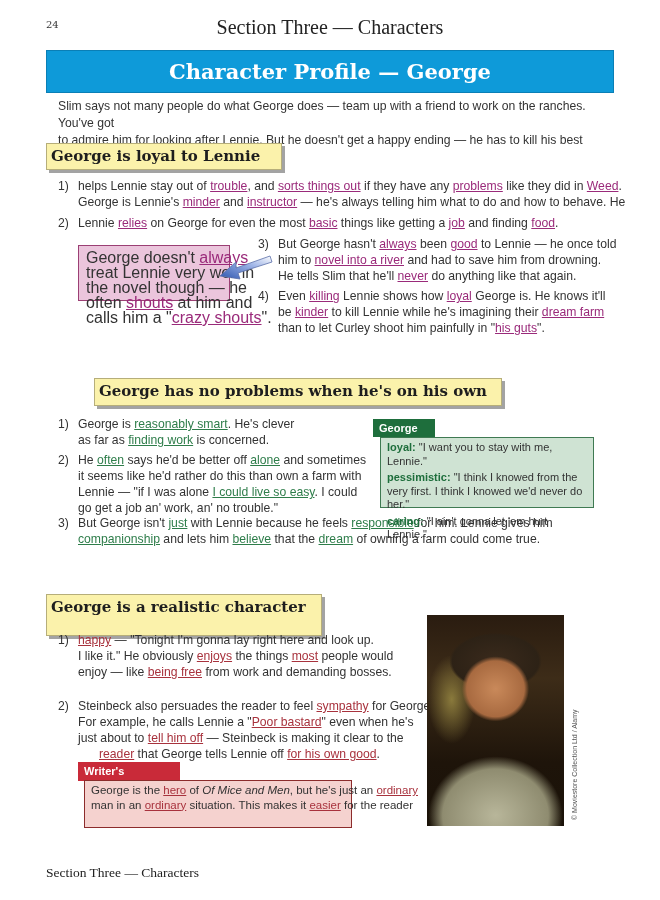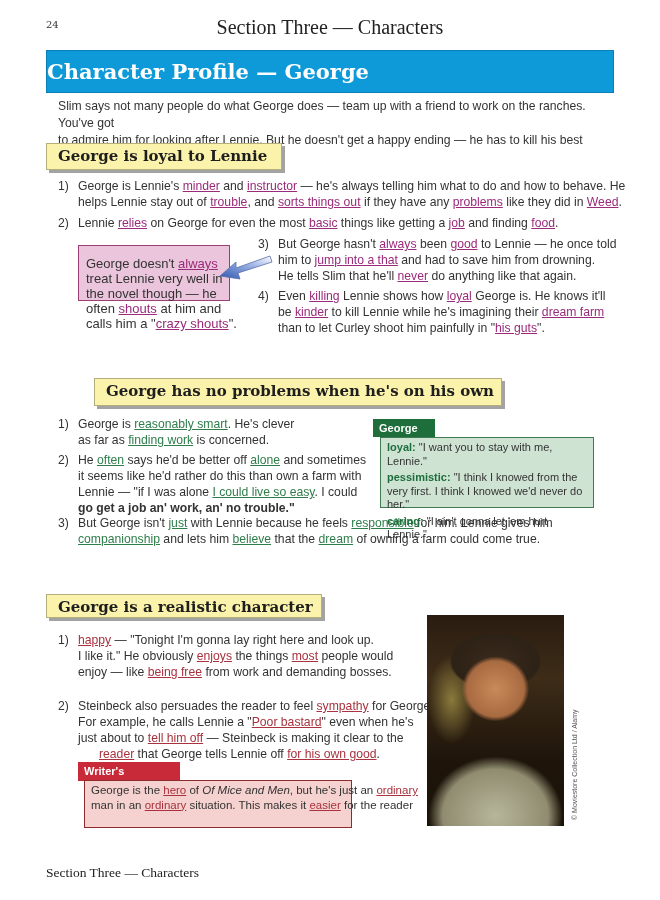--- a/index.html
+++ b/index.html
@@ -3,33 +3,33 @@
 <meta charset="utf-8">
 <style>
   html, body { margin:0; padding:0; background:#fff; }
   body { width:660px; height:900px; position:relative; overflow:hidden;
          font-family:"Liberation Sans", sans-serif; color:#2a2a2a; }
   .abs { position:absolute; }
   .serif { font-family:"DejaVu Serif", serif; }
   .page-num { left:46px; top:19px; font-size:10px; color:#333; }
   .section-title { left:0; width:660px; top:16px; text-align:center; font-size:20px; color:#222; font-family:"Liberation Serif", serif; }
   .banner { left:46px; top:50px; width:568px; height:43px; background:#0e9ad9; border:1px solid #0a7fb6; box-sizing:border-box; }
-  .banner-title { width:100%; line-height:41px; font-size:21px; font-weight:bold; color:#fff; }
+  .banner-title { width:100%; text-align:center; line-height:41px; font-size:21px; font-weight:bold; color:#fff; }
   .intro { left:58px; top:98px; width:560px; font-size:12.2px; line-height:17px; color:#333; }
   .ybox { background:#fbf2ab; border:1px solid #b6ae7a; box-shadow:3px 3px 0 #a3a3a3; box-sizing:border-box; }
-  .ybox-label { font-size:15px; font-weight:bold; color:#1e1e1e; padding-left:11px; line-height:25px; white-space:nowrap; }
+  .ybox-label { font-size:15px; font-weight:bold; color:#1e1e1e; padding-left:4px; line-height:25px; white-space:nowrap; }
   .list { font-size:12.2px; line-height:16px; color:#333; }
   .item { position:absolute; }
   .num { position:absolute; left:0; top:0; }
   .txt { position:absolute; left:20px; top:0; }
   .u1 { color:#9a2a7a; text-decoration:underline; }
   .u2 { color:#2e7d4a; text-decoration:underline; }
   .u3 { color:#a8323d; text-decoration:underline; }
   .pinkbox { left:78px; top:245px; width:152px; height:56px; background:#ebc5dc; border:1px solid #9b3f74; box-sizing:border-box;
-             font-size:13px; line-height:15px; color:#333; padding:10px 7px; }
+             font-size:16px; line-height:15px; color:#333; padding:4px 7px; }
   .arrow { left:218px; top:250px; width:56px; height:30px; }
   .gtab { left:373px; top:419px; width:62px; height:18px; background:#1e6e3c; color:#fff; font-size:11px; font-weight:bold; padding-left:6px; box-sizing:border-box; line-height:18px; }
   .gbox { left:380px; top:437px; width:214px; height:71px; background:#cfe3d3; border:1px solid #3f7a52; box-sizing:border-box; font-size:11px; line-height:13.5px; color:#333; padding:3px 6px; }
   .gbox b { color:#1e6e3c; }
   .gbox .row { margin-bottom:3px; }
   .rtab { left:78px; top:762px; width:102px; height:19px; background:#c92a39; color:#fff; font-size:11px; font-weight:bold; padding-left:6px; box-sizing:border-box; line-height:19px; }
   .rbox { left:84px; top:780px; width:268px; height:48px; background:#f5d2cf; border:1px solid #8c2c2c; box-sizing:border-box; font-size:11.5px; line-height:14.5px; color:#333; padding:2px 6px; }
   .photo { left:427px; top:615px; width:137px; height:211px; overflow:hidden;
            background:
              radial-gradient(ellipse 35% 22% at 50% 35%, #c9895a 0%, #a86a40 60%, transparent 70%),
@@ -55,22 +55,22 @@
   <div>to admire him for looking after Lennie.  But he doesn't get a happy ending — he has to kill his best friend.</div>
 </div>
 
 <div class="abs ybox" style="left:46px;top:143px;width:236px;height:27px;">
   <div class="ybox-label serif">George is loyal to Lennie</div>
 </div>
 <div class="abs list" style="left:58px;top:178px;width:560px;height:60px;">
   <div class="item" style="left:0;top:0;width:560px;">
     <span class="num">1)</span>
     <div class="txt rich">
+        <div style="white-space: nowrap;">helps Lennie stay out of <span class="u1">trouble</span>, and <span class="u1">sorts things out</span> if they have any <span class="u1">problems</span> like they did in <span class="u1">Weed</span>.</div>
         <div style="white-space: nowrap;">George is Lennie's <span class="u1">minder</span> and <span class="u1">instructor</span> — he's always telling him what to do and how to behave.  He</div>
-        <div style="white-space: nowrap;">helps Lennie stay out of <span class="u1">trouble</span>, and <span class="u1">sorts things out</span> if they have any <span class="u1">problems</span> like they did in <span class="u1">Weed</span>.</div>
       </div>
   </div>
   <div class="item" style="left:0;top:37px;width:560px;">
     <span class="num">2)</span>
     <div class="txt rich">
         <div style="white-space: nowrap;">Lennie <span class="u1">relies</span> on George for even the most <span class="u1">basic</span> things like getting a <span class="u1">job</span> and finding <span class="u1">food</span>.</div>
       </div>
   </div>
 </div>
 
@@ -92,21 +92,21 @@
     </linearGradient>
   </defs>
   <polygon points="2,26 18,12 18,18 52,6 54,12 20,23 22,29" fill="url(#ag)" stroke="#5a6fa8" stroke-width="0.8"></polygon>
 </svg>
 
 <div class="abs list" style="left:258px;top:236px;width:360px;height:110px;">
   <div class="item" style="left:0;top:0;width:360px;">
     <span class="num">3)</span>
     <div class="txt rich">
         <div style="white-space: nowrap;">But George hasn't <span class="u1">always</span> been <span class="u1">good</span> to Lennie — he once told</div>
-        <div style="white-space: nowrap;">him to <span class="u1">jump into a that</span> and had to save him from drowning.</div>
+        <div style="white-space: nowrap;">him to <span class="u1">novel into a river</span> and had to save him from drowning.</div>
         <div style="white-space: nowrap;">He tells Slim that he'll <span class="u1">never</span> do anything like that again.</div>
       </div>
   </div>
   <div class="item" style="left:0;top:52px;width:360px;">
     <span class="num">4)</span>
     <div class="txt rich">
         <div style="white-space: nowrap;">Even <span class="u1">killing</span> Lennie shows how <span class="u1">loyal</span> George is.  He knows it'll</div>
         <div style="white-space: nowrap;">be <span class="u1">kinder</span> to kill Lennie while he's imagining their <span class="u1">dream farm</span></div>
         <div style="white-space: nowrap;">than to let Curley shoot him painfully in "<span class="u1">his guts</span>".</div>
       </div>
@@ -123,42 +123,42 @@
         <div style="white-space: nowrap;">George is <span class="u2">reasonably smart</span>.  He's clever</div>
         <div style="white-space: nowrap;">as far as <span class="u2">finding work</span> is concerned.</div>
       </div>
   </div>
   <div class="item" style="left:0;top:36px;width:320px;">
     <span class="num">2)</span>
     <div class="txt rich">
         <div style="white-space: nowrap;">He <span class="u2">often</span> says he'd be better off <span class="u2">alone</span> and sometimes</div>
         <div style="white-space: nowrap;">it seems like he'd rather do this than own a farm with</div>
         <div style="white-space: nowrap;">Lennie — "if I was alone <span class="u2">I could live so easy</span>.  I could</div>
-        <div style="white-space: nowrap; font-weight: bold;">go get a job an' work, an' no trouble."</div>
+        <div style="white-space: nowrap;">go get a job an' work, an' no trouble."</div>
       </div>
   </div>
 </div>
 <div class="abs list" style="left:58px;top:515px;width:560px;height:36px;">
   <div class="item" style="left:0;top:0;width:560px;">
     <span class="num">3)</span>
     <div class="txt rich">
         <div style="white-space: nowrap;">But George isn't <span class="u2">just</span> with Lennie because he feels <span class="u2">responsible</span> for him.  Lennie gives him</div>
         <div style="white-space: nowrap;"><span class="u2">companionship</span> and lets him <span class="u2">believe</span> that the <span class="u2">dream</span> of owning a farm could come true.</div>
       </div>
   </div>
 </div>
 
 <div class="abs gtab">George is...</div>
 <div class="abs gbox">
   <div class="row"><b>loyal:</b> <span>"I want you to stay with me, Lennie."</span></div>
   <div class="row"><b>pessimistic:</b> <span>"I think I knowed from the very first.  I think I knowed we'd never do her."</span></div>
   <div class="row"><b>caring:</b> <span>"I ain't gonna let 'em hurt Lennie."</span></div>
 </div>
 
-<div class="abs ybox" style="left:46px;top:594px;width:276px;height:24px;">
+<div class="abs ybox" style="left:46px;top:594px;width:276px;height:42px;">
   <div class="ybox-label serif">George is a realistic character</div>
 </div>
 <div class="abs list" style="left:58px;top:632px;width:360px;height:130px;">
   <div class="item" style="left:0;top:0;width:360px;">
     <span class="num">1)</span>
     <div class="txt rich">
         <div style="white-space: nowrap;"><span class="u3">happy</span> — "Tonight I'm gonna lay right here and look up.</div>
         <div style="white-space: nowrap;">I like it."  He obviously <span class="u3">enjoys</span> the things <span class="u3">most</span> people would</div>
         <div style="white-space: nowrap;">enjoy — like <span class="u3">being free</span> from work and demanding bosses.</div>
       </div>

